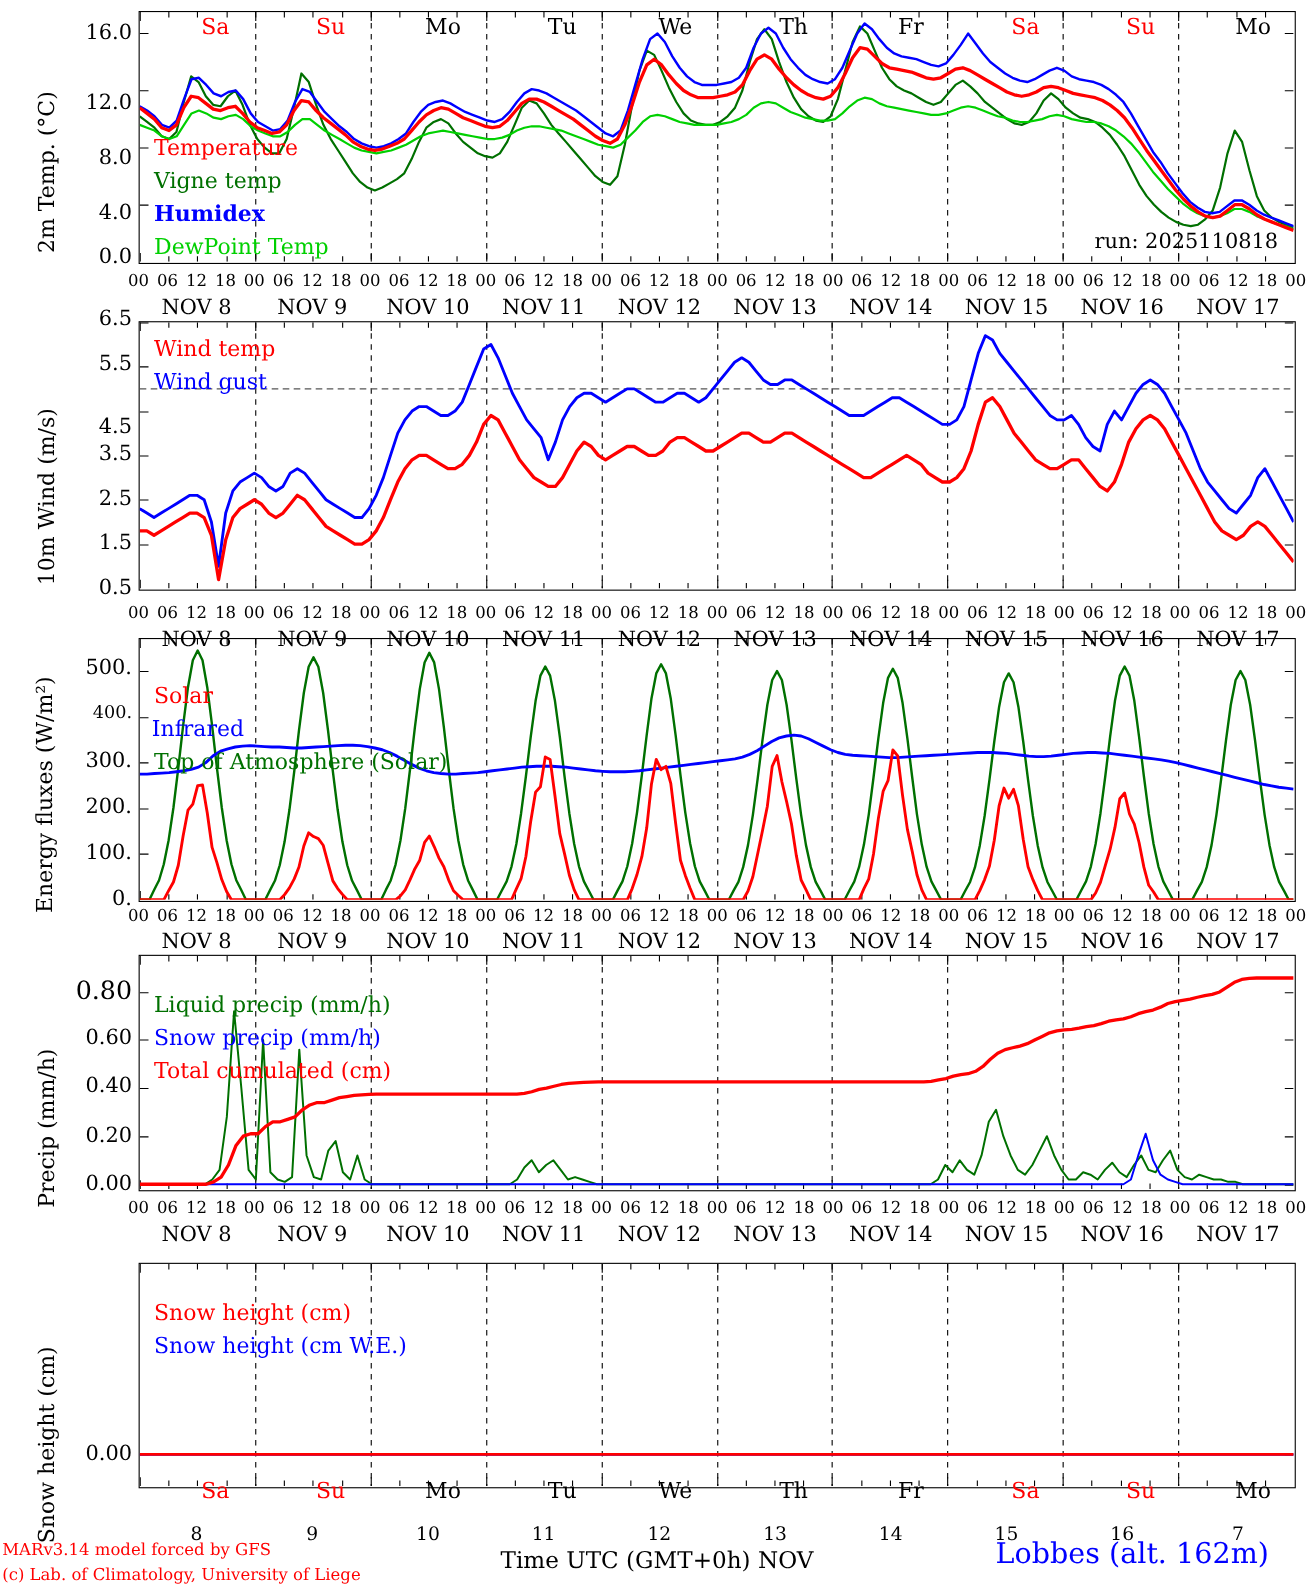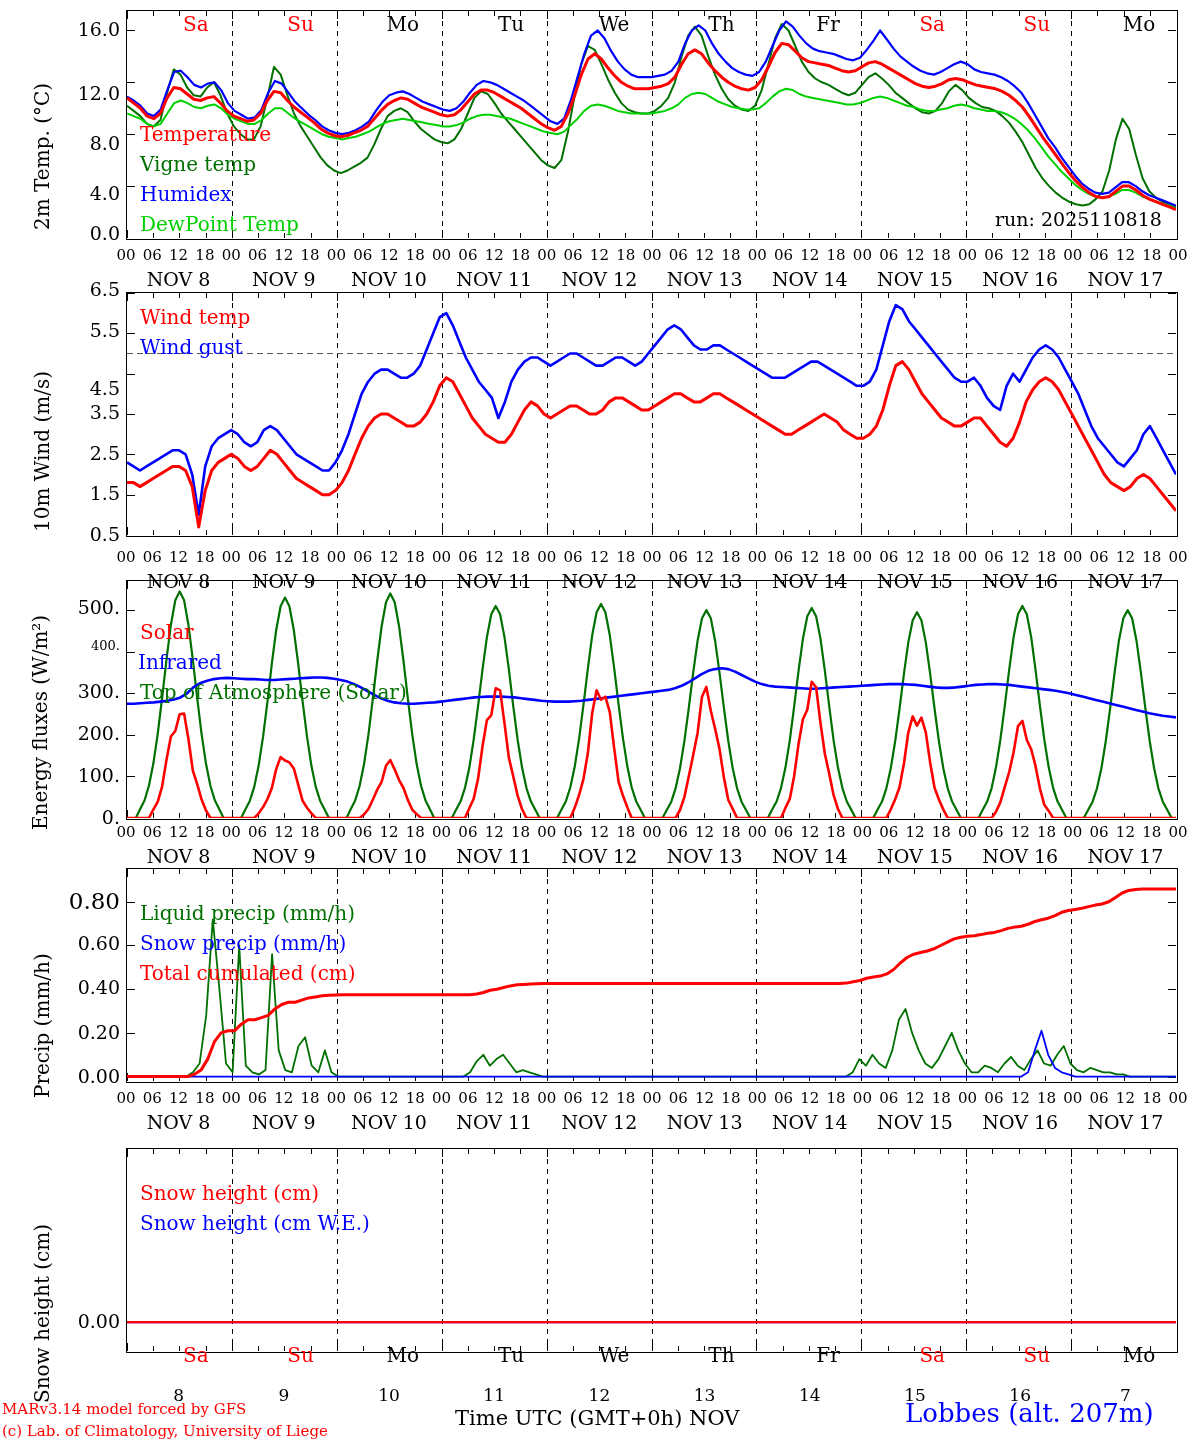--- a/index.html
+++ b/index.html
@@ -139,21 +139,21 @@
         <line x1="1049" y1="19.5" x2="1041" y2="19.5" stroke="#000" stroke-width="1"></line>
         <path d="M0.0,94.7 L6.7,99.9 L13.4,105.1 L20.0,112.9 L26.7,115.4 L33.4,109.0 L40.1,81.7 L46.8,58.4 L53.5,63.6 L60.1,76.5 L66.8,84.3 L73.5,85.6 L80.2,76.5 L86.9,71.3 L93.5,84.3 L100.2,102.5 L106.9,115.4 L113.6,123.2 L120.3,128.4 L126.9,128.4 L133.6,115.4 L140.3,86.9 L147.0,55.8 L153.7,63.6 L160.4,84.3 L167.0,102.5 L173.7,115.4 L180.4,125.8 L187.1,136.2 L193.8,146.6 L200.4,154.4 L207.1,159.5 L213.8,162.1 L220.5,159.5 L227.2,155.7 L233.9,151.8 L240.5,146.6 L247.2,133.6 L253.9,118.0 L260.6,105.1 L267.3,99.9 L273.9,97.3 L280.6,101.2 L287.3,110.3 L294.0,118.0 L300.7,123.2 L307.4,128.4 L314.0,131.0 L320.7,132.3 L327.4,128.4 L334.1,118.0 L340.8,102.5 L347.4,86.9 L354.1,80.4 L360.8,83.0 L367.5,92.1 L374.2,102.5 L380.8,110.3 L387.5,118.0 L394.2,125.8 L400.9,133.6 L407.6,141.4 L414.3,149.2 L420.9,154.4 L427.6,157.0 L434.3,149.2 L441.0,120.6 L447.7,84.3 L454.3,53.2 L461.0,35.0 L467.7,38.9 L474.4,53.2 L481.1,68.7 L487.8,81.7 L494.4,92.1 L501.1,98.6 L507.8,101.2 L514.5,102.5 L521.2,102.5 L527.8,99.9 L534.5,94.7 L541.2,86.9 L547.9,71.3 L554.6,45.4 L561.2,24.6 L567.9,15.6 L574.6,24.6 L581.3,45.4 L588.0,63.6 L594.7,77.8 L601.3,88.2 L608.0,94.7 L614.7,98.6 L621.4,99.9 L628.1,94.7 L634.7,79.1 L641.4,53.2 L648.1,27.2 L654.8,13.0 L661.5,19.5 L668.2,35.0 L674.8,50.6 L681.5,61.0 L688.2,67.5 L694.9,71.3 L701.6,73.9 L708.2,77.8 L714.9,81.7 L721.6,84.3 L728.3,81.7 L735.0,73.9 L741.6,66.2 L748.3,62.3 L755.0,67.5 L761.7,73.9 L768.4,81.7 L775.1,86.9 L781.7,92.1 L788.4,97.3 L795.1,101.2 L801.8,102.5 L808.5,99.9 L815.1,92.1 L821.8,80.4 L828.5,73.9 L835.2,79.1 L841.9,86.9 L848.6,92.1 L855.2,96.0 L861.9,97.3 L868.6,99.9 L875.3,105.1 L882.0,111.6 L888.6,120.6 L895.3,131.0 L902.0,144.0 L908.7,157.0 L915.4,167.3 L922.1,175.1 L928.7,181.6 L935.4,186.8 L942.1,190.7 L948.8,193.3 L955.5,194.6 L962.1,193.3 L968.8,188.1 L975.5,180.3 L982.2,159.5 L988.9,128.4 L995.5,107.7 L1002.2,118.0 L1008.9,144.0 L1015.6,167.3 L1022.3,180.3 L1029.0,186.8 L1035.6,190.7 L1042.3,193.3 L1049.0,195.9 " fill="none" stroke="#007000" stroke-width="2" stroke-linejoin="round"></path>
         <path d="M0.0,102.5 L6.7,105.1 L13.4,107.7 L20.2,112.9 L26.9,115.4 L33.6,112.9 L40.3,102.5 L47.1,92.1 L53.8,89.5 L60.5,92.1 L67.2,96.0 L74.0,97.3 L80.7,94.7 L87.4,93.4 L94.1,97.3 L100.9,103.8 L107.6,107.7 L114.3,110.3 L121.0,112.9 L127.8,112.9 L134.5,109.0 L141.2,102.5 L147.9,97.3 L154.7,97.3 L161.4,102.5 L168.1,107.7 L174.8,111.6 L181.6,115.4 L188.3,119.3 L195.0,123.2 L201.7,125.8 L208.5,127.1 L215.2,128.4 L221.9,127.1 L228.6,125.8 L235.4,123.2 L242.1,120.6 L248.8,116.7 L255.5,112.9 L262.3,110.3 L269.0,109.0 L275.7,107.7 L282.4,109.0 L289.1,110.3 L295.9,111.6 L302.6,112.9 L309.3,114.1 L316.0,115.4 L322.8,115.4 L329.5,114.1 L336.2,111.6 L342.9,107.7 L349.7,105.1 L356.4,103.8 L363.1,103.8 L369.8,105.1 L376.6,106.4 L383.3,107.7 L390.0,110.3 L396.7,112.9 L403.5,115.4 L410.2,118.0 L416.9,120.6 L423.6,121.9 L430.4,123.2 L437.1,120.6 L443.8,114.1 L450.5,107.7 L457.3,99.9 L464.0,94.7 L470.7,93.4 L477.4,94.7 L484.2,97.3 L490.9,99.9 L497.6,101.2 L504.3,102.5 L511.1,102.5 L517.8,102.5 L524.5,102.5 L531.2,101.2 L537.9,99.9 L544.7,97.3 L551.4,93.4 L558.1,86.9 L564.8,83.0 L571.6,81.7 L578.3,83.0 L585.0,86.9 L591.7,90.8 L598.5,93.4 L605.2,96.0 L611.9,97.3 L618.6,98.6 L625.4,98.6 L632.1,97.3 L638.8,92.1 L645.5,85.6 L652.3,80.4 L659.0,77.8 L665.7,79.1 L672.4,83.0 L679.2,85.6 L685.9,86.9 L692.6,88.2 L699.3,89.5 L706.1,90.8 L712.8,92.1 L719.5,93.4 L726.2,93.4 L733.0,92.1 L739.7,89.5 L746.4,86.9 L753.1,85.6 L759.9,86.9 L766.6,89.5 L773.3,92.1 L780.0,94.7 L786.8,96.0 L793.5,98.6 L800.2,99.9 L806.9,99.9 L813.6,98.6 L820.4,97.3 L827.1,94.7 L833.8,93.4 L840.5,94.7 L847.3,97.3 L854.0,98.6 L860.7,99.9 L867.4,99.9 L874.2,101.2 L880.9,103.8 L887.6,107.7 L894.3,112.9 L901.1,119.3 L907.8,127.1 L914.5,136.2 L921.2,145.3 L928.0,153.1 L934.7,160.8 L941.4,167.3 L948.1,173.8 L954.9,179.0 L961.6,182.9 L968.3,185.5 L975.0,186.8 L981.8,185.5 L988.5,182.9 L995.2,179.0 L1001.9,179.0 L1008.7,181.6 L1015.4,185.5 L1022.1,188.1 L1028.8,190.7 L1035.6,193.3 L1042.3,194.6 L1049.0,197.2 " fill="none" stroke="#00d000" stroke-width="2" stroke-linejoin="round"></path>
         <path d="M0.0,85.6 L6.7,89.5 L13.4,94.7 L20.2,102.5 L26.9,105.1 L33.6,98.6 L40.3,79.1 L47.1,61.0 L53.8,59.7 L60.5,66.2 L67.2,73.9 L74.0,76.5 L80.7,72.6 L87.4,71.3 L94.1,79.1 L100.9,92.1 L107.6,99.9 L114.3,103.8 L121.0,107.7 L127.8,106.4 L134.5,98.6 L141.2,81.7 L147.9,70.0 L154.7,72.6 L161.4,81.7 L168.1,90.8 L174.8,97.3 L181.6,103.8 L188.3,109.0 L195.0,115.4 L201.7,119.3 L208.5,121.9 L215.2,123.2 L221.9,121.9 L228.6,119.3 L235.4,115.4 L242.1,110.3 L248.8,99.9 L255.5,90.8 L262.3,84.3 L269.0,81.7 L275.7,80.4 L282.4,83.0 L289.1,86.9 L295.9,90.8 L302.6,93.4 L309.3,96.0 L316.0,98.6 L322.8,99.9 L329.5,97.3 L336.2,90.8 L342.9,81.7 L349.7,73.9 L356.4,70.0 L363.1,71.3 L369.8,73.9 L376.6,77.8 L383.3,81.7 L390.0,85.6 L396.7,89.5 L403.5,94.7 L410.2,99.9 L416.9,105.1 L423.6,110.3 L430.4,112.9 L437.1,107.7 L443.8,89.5 L450.5,66.2 L457.3,42.8 L464.0,24.6 L470.7,19.5 L477.4,27.2 L484.2,40.2 L490.9,50.6 L497.6,58.4 L504.3,63.6 L511.1,66.2 L517.8,66.2 L524.5,66.2 L531.2,64.9 L537.9,63.6 L544.7,59.7 L551.4,50.6 L558.1,32.4 L564.8,19.5 L571.6,14.3 L578.3,19.5 L585.0,32.4 L591.7,42.8 L598.5,50.6 L605.2,57.1 L611.9,61.0 L618.6,63.6 L625.4,64.9 L632.1,61.0 L638.8,50.6 L645.5,35.0 L652.3,19.5 L659.0,10.4 L665.7,15.6 L672.4,24.6 L679.2,32.4 L685.9,37.6 L692.6,40.2 L699.3,41.5 L706.1,42.8 L712.8,45.4 L719.5,48.0 L726.2,49.3 L733.0,46.7 L739.7,38.9 L746.4,29.8 L753.1,19.5 L759.9,28.5 L766.6,37.6 L773.3,45.4 L780.0,50.6 L786.8,55.8 L793.5,59.7 L800.2,62.3 L806.9,63.6 L813.6,61.0 L820.4,57.1 L827.1,53.2 L833.8,50.6 L840.5,53.2 L847.3,58.4 L854.0,61.0 L860.7,62.3 L867.4,63.6 L874.2,66.2 L880.9,70.0 L887.6,75.2 L894.3,81.7 L901.1,92.1 L907.8,103.8 L914.5,115.4 L921.2,127.1 L928.0,136.2 L934.7,146.6 L941.4,155.7 L948.1,164.7 L954.9,172.5 L961.6,177.7 L968.3,181.6 L975.0,182.9 L981.8,181.6 L988.5,176.4 L995.2,171.2 L1001.9,171.2 L1008.7,175.1 L1015.4,180.3 L1022.1,184.2 L1028.8,186.8 L1035.6,189.4 L1042.3,192.0 L1049.0,194.6 " fill="none" stroke="#0000ff" stroke-width="2.2" stroke-linejoin="round"></path>
         <path d="M0.0,86.9 L6.7,92.1 L13.4,97.3 L20.0,105.1 L26.7,107.7 L33.4,102.5 L40.1,86.9 L46.8,76.5 L53.5,77.8 L60.1,83.0 L66.8,88.2 L73.5,89.5 L80.2,86.9 L86.9,85.6 L93.5,92.1 L100.2,99.9 L106.9,105.1 L113.6,107.7 L120.3,110.3 L126.9,109.0 L133.6,102.5 L140.3,89.5 L147.0,80.4 L153.7,81.7 L160.4,89.5 L167.0,96.0 L173.7,101.2 L180.4,106.4 L187.1,111.6 L193.8,118.0 L200.4,121.9 L207.1,124.5 L213.8,125.8 L220.5,124.5 L227.2,121.9 L233.9,119.3 L240.5,115.4 L247.2,107.7 L253.9,99.9 L260.6,93.4 L267.3,89.5 L273.9,86.9 L280.6,88.2 L287.3,92.1 L294.0,96.0 L300.7,98.6 L307.4,101.2 L314.0,103.8 L320.7,105.1 L327.4,103.8 L334.1,98.6 L340.8,90.8 L347.4,83.0 L354.1,79.1 L360.8,79.1 L367.5,81.7 L374.2,85.6 L380.8,89.5 L387.5,93.4 L394.2,97.3 L400.9,102.5 L407.6,107.7 L414.3,112.9 L420.9,116.7 L427.6,119.3 L434.3,115.4 L441.0,102.5 L447.7,84.3 L454.3,63.6 L461.0,48.0 L467.7,42.8 L474.4,48.0 L481.1,57.1 L487.8,64.9 L494.4,71.3 L501.1,75.2 L507.8,77.8 L514.5,77.8 L521.2,77.8 L527.8,76.5 L534.5,75.2 L541.2,72.6 L547.9,66.2 L554.6,53.2 L561.2,42.8 L567.9,38.9 L574.6,42.8 L581.3,51.9 L588.0,59.7 L594.7,66.2 L601.3,71.3 L608.0,75.2 L614.7,77.8 L621.4,79.1 L628.1,76.5 L634.7,68.7 L641.4,55.8 L648.1,41.5 L654.8,32.4 L661.5,33.7 L668.2,40.2 L674.8,46.7 L681.5,50.6 L688.2,51.9 L694.9,53.2 L701.6,54.5 L708.2,57.1 L714.9,59.7 L721.6,61.0 L728.3,59.7 L735.0,55.8 L741.6,51.9 L748.3,50.6 L755.0,53.2 L761.7,57.1 L768.4,61.0 L775.1,64.9 L781.7,68.7 L788.4,72.6 L795.1,75.2 L801.8,76.5 L808.5,75.2 L815.1,72.6 L821.8,68.7 L828.5,67.5 L835.2,68.7 L841.9,71.3 L848.6,73.9 L855.2,75.2 L861.9,76.5 L868.6,77.8 L875.3,80.4 L882.0,84.3 L888.6,89.5 L895.3,96.0 L902.0,105.1 L908.7,115.4 L915.4,125.8 L922.1,134.9 L928.7,144.0 L935.4,153.1 L942.1,162.1 L948.8,169.9 L955.5,176.4 L962.1,181.6 L968.8,185.5 L975.5,186.8 L982.2,185.5 L988.9,180.3 L995.5,175.1 L1002.2,175.1 L1008.9,179.0 L1015.6,184.2 L1022.3,188.1 L1029.0,190.7 L1035.6,193.3 L1042.3,195.9 L1049.0,198.5 " fill="none" stroke="#ff0000" stroke-width="3" stroke-linejoin="round"></path>
       </svg>
   </div>
 
   <div class="legend red" style="left:140px;top:122px;">Temperature</div>
   <div class="legend green" style="left:140px;top:152px;">Vigne temp</div>
-  <div class="legend blue" style="left:140px;top:182px;">Humidex</div>
+  <div class="legend blue" style="left:140px;top:182px;font-weight:bold;">Humidex</div>
   <div class="legend lgreen" style="left:140px;top:212px;">DewPoint Temp</div>
   <div class="runlab" style="left:995px;top:208px;">run: 2025110818</div>
 </div>
 
 <div class="panel axis-strip" style="top:245px;height:45px;"></div>
 
 <div class="panel" style="top:292px;height:260px;">
   <div class="ylab" style="left:30px;top:240px;">10m Wind (m/s)</div>
 
   <div class="plotbox" style="left:126px;top:0px;width:1052px;height:245px;">
@@ -610,21 +610,21 @@
         <path d="M0.0,173.1 L6.6,173.1 L13.2,173.1 L19.8,173.1 L26.4,173.1 L33.0,173.1 L39.6,173.1 L46.2,173.1 L52.8,173.1 L59.4,173.1 L66.0,173.1 L72.6,173.1 L79.2,173.1 L85.8,173.1 L92.4,173.1 L99.0,173.1 L105.6,173.1 L112.2,173.1 L118.8,173.1 L125.4,173.1 L131.9,173.1 L138.5,173.1 L145.1,173.1 L151.7,173.1 L158.3,173.1 L164.9,173.1 L171.5,173.1 L178.1,173.1 L184.7,173.1 L191.3,173.1 L197.9,173.1 L204.5,173.1 L211.1,173.1 L217.7,173.1 L224.3,173.1 L230.9,173.1 L237.5,173.1 L244.1,173.1 L250.7,173.1 L257.3,173.1 L263.9,173.1 L270.5,173.1 L277.1,173.1 L283.7,173.1 L290.3,173.1 L296.9,173.1 L303.5,173.1 L310.1,173.1 L316.7,173.1 L323.3,173.1 L329.9,173.1 L336.5,173.1 L343.1,173.1 L349.7,173.1 L356.3,173.1 L362.9,173.1 L369.5,173.1 L376.1,173.1 L382.7,173.1 L389.3,173.1 L395.8,173.1 L402.4,173.1 L409.0,173.1 L415.6,173.1 L422.2,173.1 L428.8,173.1 L435.4,173.1 L442.0,173.1 L448.6,173.1 L455.2,173.1 L461.8,173.1 L468.4,173.1 L475.0,173.1 L481.6,173.1 L488.2,173.1 L494.8,173.1 L501.4,173.1 L508.0,173.1 L514.6,173.1 L521.2,173.1 L527.8,173.1 L534.4,173.1 L541.0,173.1 L547.6,173.1 L554.2,173.1 L560.8,173.1 L567.4,173.1 L574.0,173.1 L580.6,173.1 L587.2,173.1 L593.8,173.1 L600.4,173.1 L607.0,173.1 L613.6,173.1 L620.2,173.1 L626.8,173.1 L633.4,173.1 L640.0,173.1 L646.6,173.1 L653.2,173.1 L659.7,173.1 L666.3,173.1 L672.9,173.1 L679.5,173.1 L686.1,173.1 L692.7,173.1 L699.3,173.1 L705.9,173.1 L712.5,173.1 L719.1,173.1 L725.7,173.1 L732.3,173.1 L738.9,173.1 L745.5,173.1 L752.1,173.1 L758.7,173.1 L765.3,173.1 L771.9,173.1 L778.5,173.1 L785.1,173.1 L791.7,173.1 L798.3,173.1 L804.9,173.1 L811.5,173.1 L818.1,173.1 L824.7,173.1 L831.3,173.1 L837.9,173.1 L844.5,173.1 L851.1,173.1 L857.7,173.1 L864.3,173.1 L870.9,173.1 L877.5,173.1 L884.1,173.1 L890.7,173.1 L897.3,173.1 L903.9,173.1 L910.5,173.1 L917.1,173.1 L923.6,173.1 L930.2,173.1 L936.8,173.1 L943.4,173.1 L950.0,173.1 L956.6,173.1 L963.2,173.1 L969.8,173.1 L976.4,173.1 L983.0,173.1 L989.6,173.1 L996.2,173.1 L1002.8,173.1 L1009.4,173.1 L1016.0,173.1 L1022.6,173.1 L1029.2,173.1 L1035.8,173.1 L1042.4,173.1 L1049.0,173.1 " fill="none" stroke="#0000ff" stroke-width="2.4" stroke-linejoin="round"></path>
         <path d="M0.0,173.1 L6.6,173.1 L13.2,173.1 L19.8,173.1 L26.4,173.1 L33.0,173.1 L39.6,173.1 L46.2,173.1 L52.8,173.1 L59.4,173.1 L66.0,173.1 L72.6,173.1 L79.2,173.1 L85.8,173.1 L92.4,173.1 L99.0,173.1 L105.6,173.1 L112.2,173.1 L118.8,173.1 L125.4,173.1 L131.9,173.1 L138.5,173.1 L145.1,173.1 L151.7,173.1 L158.3,173.1 L164.9,173.1 L171.5,173.1 L178.1,173.1 L184.7,173.1 L191.3,173.1 L197.9,173.1 L204.5,173.1 L211.1,173.1 L217.7,173.1 L224.3,173.1 L230.9,173.1 L237.5,173.1 L244.1,173.1 L250.7,173.1 L257.3,173.1 L263.9,173.1 L270.5,173.1 L277.1,173.1 L283.7,173.1 L290.3,173.1 L296.9,173.1 L303.5,173.1 L310.1,173.1 L316.7,173.1 L323.3,173.1 L329.9,173.1 L336.5,173.1 L343.1,173.1 L349.7,173.1 L356.3,173.1 L362.9,173.1 L369.5,173.1 L376.1,173.1 L382.7,173.1 L389.3,173.1 L395.8,173.1 L402.4,173.1 L409.0,173.1 L415.6,173.1 L422.2,173.1 L428.8,173.1 L435.4,173.1 L442.0,173.1 L448.6,173.1 L455.2,173.1 L461.8,173.1 L468.4,173.1 L475.0,173.1 L481.6,173.1 L488.2,173.1 L494.8,173.1 L501.4,173.1 L508.0,173.1 L514.6,173.1 L521.2,173.1 L527.8,173.1 L534.4,173.1 L541.0,173.1 L547.6,173.1 L554.2,173.1 L560.8,173.1 L567.4,173.1 L574.0,173.1 L580.6,173.1 L587.2,173.1 L593.8,173.1 L600.4,173.1 L607.0,173.1 L613.6,173.1 L620.2,173.1 L626.8,173.1 L633.4,173.1 L640.0,173.1 L646.6,173.1 L653.2,173.1 L659.7,173.1 L666.3,173.1 L672.9,173.1 L679.5,173.1 L686.1,173.1 L692.7,173.1 L699.3,173.1 L705.9,173.1 L712.5,173.1 L719.1,173.1 L725.7,173.1 L732.3,173.1 L738.9,173.1 L745.5,173.1 L752.1,173.1 L758.7,173.1 L765.3,173.1 L771.9,173.1 L778.5,173.1 L785.1,173.1 L791.7,173.1 L798.3,173.1 L804.9,173.1 L811.5,173.1 L818.1,173.1 L824.7,173.1 L831.3,173.1 L837.9,173.1 L844.5,173.1 L851.1,173.1 L857.7,173.1 L864.3,173.1 L870.9,173.1 L877.5,173.1 L884.1,173.1 L890.7,173.1 L897.3,173.1 L903.9,173.1 L910.5,173.1 L917.1,173.1 L923.6,173.1 L930.2,173.1 L936.8,173.1 L943.4,173.1 L950.0,173.1 L956.6,173.1 L963.2,173.1 L969.8,173.1 L976.4,173.1 L983.0,173.1 L989.6,173.1 L996.2,173.1 L1002.8,173.1 L1009.4,173.1 L1016.0,173.1 L1022.6,173.1 L1029.2,173.1 L1035.8,173.1 L1042.4,173.1 L1049.0,173.1 " fill="none" stroke="#ff0000" stroke-width="2.4" stroke-linejoin="round"></path>
       </svg>
   </div>
 
   <div class="legend red" style="left:140px;top:33px;">Snow height (cm)</div>
   <div class="legend blue" style="left:140px;top:63px;">Snow height (cm W.E.)</div>
 </div>
 
 <div class="xtitle" style="left:455px;top:1406px;">Time UTC (GMT+0h) NOV</div>
-<div class="site" style="left:905px;top:1398px;">Lobbes (alt. 207m)</div>
+<div class="site" style="left:905px;top:1398px;">Lobbes (alt. 162m)</div>
 <div class="foot red" style="left:2px;top:1400px;">MARv3.14 model forced by GFS</div>
 <div class="foot red" style="left:2px;top:1422px;">(c) Lab. of Climatology, University of Liege</div>
 
 <div class="ticklab" style="left: 112px; top: 246px; width: 28px;">00</div>
 <div class="ticklab" style="left: 138.3px; top: 246px; width: 28px;">06</div>
 <div class="ticklab" style="left: 164.6px; top: 246px; width: 28px;">12</div>
 <div class="ticklab" style="left: 190.9px; top: 246px; width: 28px;">18</div>
 <div class="ticklab" style="left: 217.2px; top: 246px; width: 28px;">00</div>
 <div class="ticklab" style="left: 243.5px; top: 246px; width: 28px;">06</div>
 <div class="ticklab" style="left: 269.8px; top: 246px; width: 28px;">12</div>
@@ -859,20 +859,20 @@
 <div class="ytick" style="left: 50px; top: 482.487px; width: 70px; font-size: 19px;">1.5</div>
 <div class="ytick" style="left: 50px; top: 441.653px; width: 70px; font-size: 19px;">2.5</div>
 <div class="ytick" style="left: 50px; top: 400.82px; width: 70px; font-size: 19px;">3.5</div>
 <div class="ytick" style="left: 50px; top: 377px; width: 70px; font-size: 19px;">4.5</div>
 <div class="ytick" style="left: 50px; top: 319.153px; width: 70px; font-size: 19px;">5.5</div>
 <div class="ytick" style="left: 50px; top: 278.32px; width: 70px; font-size: 19px;">6.5</div>
 <div class="ytick" style="left: 50px; top: 806.32px; width: 70px; font-size: 19px;">0.</div>
 <div class="ytick" style="left: 50px; top: 764.215px; width: 70px; font-size: 19px;">100.</div>
 <div class="ytick" style="left: 50px; top: 722.109px; width: 70px; font-size: 19px;">200.</div>
 <div class="ytick" style="left: 50px; top: 680.004px; width: 70px; font-size: 19px;">300.</div>
-<div class="ytick" style="left: 50px; top: 637.899px; width: 70px; font-size: 13px;">400.</div>
+<div class="ytick" style="left: 50px; top: 637.899px; width: 70px; font-size: 16px;">400.</div>
 <div class="ytick" style="left: 50px; top: 595.794px; width: 70px; font-size: 19px; text-align: right;">500.</div>
 <div class="ytick" style="left: 50px; top: 1064.89px; width: 70px; font-size: 19px;">0.00</div>
 <div class="ytick" style="left: 50px; top: 1020.56px; width: 70px; font-size: 19px;">0.20</div>
 <div class="ytick" style="left: 50px; top: 976.227px; width: 70px; font-size: 19px;">0.40</div>
 <div class="ytick" style="left: 50px; top: 931.897px; width: 70px; font-size: 19px;">0.60</div>
 <div class="ytick" style="left: 50px; top: 887.567px; width: 70px; font-size: 23px;">0.80</div>
 <div class="ytick" style="left: 50px; top: 1310.03px; width: 70px; font-size: 19px;">0.00</div>
 
 </body></html>

